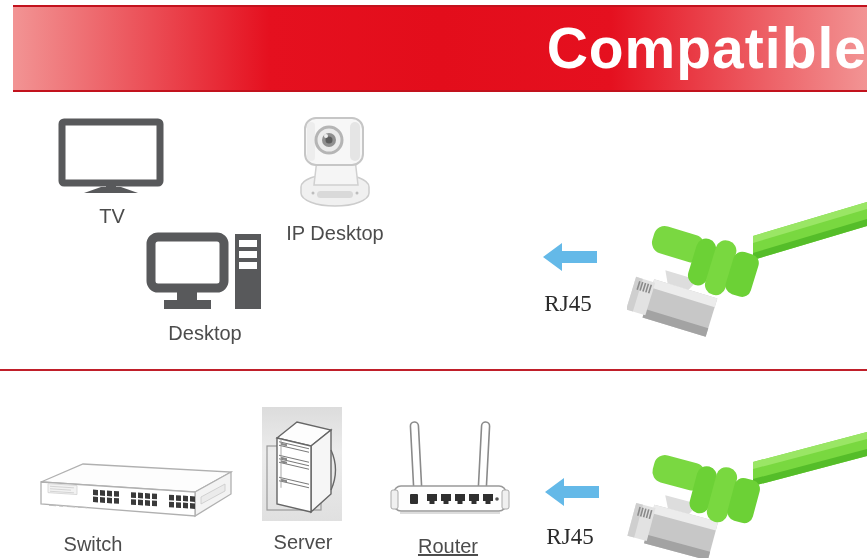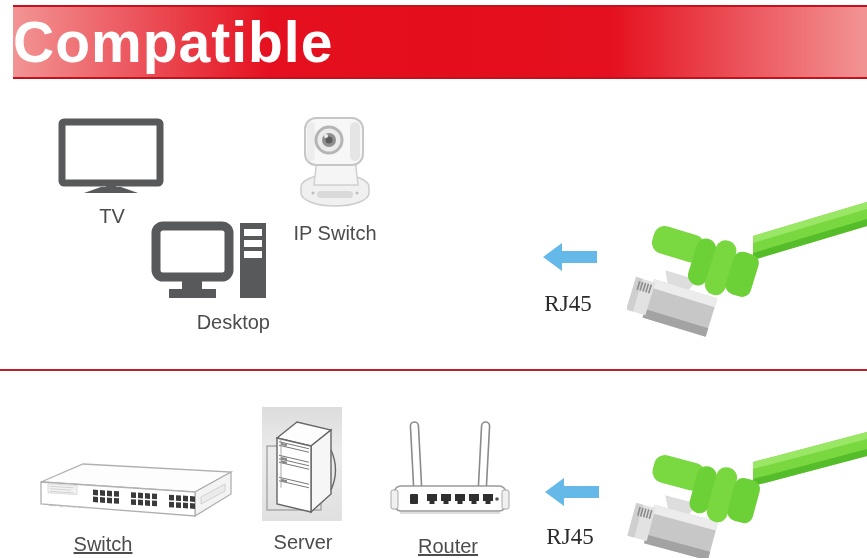--- a/index.html
+++ b/index.html
@@ -3,24 +3,24 @@
 <meta charset="utf-8">
 <style>
   * { margin:0; padding:0; box-sizing:border-box; }
   html,body { background:#ffffff; }
   #stage {
     position:relative; width:867px; height:558px; background:#ffffff;
     overflow:hidden; font-family:"Liberation Sans", sans-serif;
   }
   
   .banner {
-    position:absolute; top:5px; left:13px; right:0; height:74px;
+    position:absolute; top:5px; left:13px; right:0; height:87px;
     background:linear-gradient(to right,#f29494 0%, #e5101f 30%, #e30d1b 50%, #e5101f 70%, #f29494 100%);
     border-top:2px solid #c2121d; border-bottom:2px solid #c2121d;
-    display:flex; align-items:center; justify-content:flex-start;
+    display:flex; align-items:center; justify-content:flex-end;
   }
   .banner h1 {
     color:#ffffff; font-size:57px; font-weight:bold; letter-spacing:1px;
     line-height:1;
   }
   
   .device {
     position:absolute; display:flex; flex-direction:column; align-items:center;
   }
   .device .lbl, .floating-lbl {
@@ -68,24 +68,24 @@
         <path d="M28 46 q0 -6 8 -7 h22 q8 1 8 7 l3 26 h-44 z" fill="#f5f5f5" stroke="#d0d0d0" stroke-width="1.5"></path>
         <rect x="16" y="5" width="58" height="47" rx="11" fill="#f7f7f7" stroke="#c6c6c6" stroke-width="2"></rect>
         <rect x="61" y="9" width="10" height="39" rx="5" fill="#e5e5e5"></rect>
         <rect x="18" y="9" width="8" height="39" rx="4" fill="#ededed"></rect>
         <circle cx="40" cy="27" r="13" fill="#ebebeb" stroke="#b5b5b5" stroke-width="3"></circle>
         <circle cx="40" cy="27" r="7" fill="#8f8f8f"></circle>
         <circle cx="40" cy="27" r="3.5" fill="#5c5c5c"></circle>
         <circle cx="37" cy="23" r="2" fill="#ffffff" opacity="0.85"></circle>
       </svg>
     </span>
-    <div class="lbl">IP Switch</div>
-  </div>
-
-  <div class="device" style="left:140px; top:220px; width:130px;align-items:flex-end;">
+    <div class="lbl">IP Desktop</div>
+  </div>
+
+  <div class="device" style="left:140px; top:231px; width:130px;">
     <span>
       <svg width="120" height="82" viewBox="0 0 120 82">
         <rect x="6" y="6" width="73" height="51" rx="7" fill="#ffffff" stroke="#58595b" stroke-width="9"></rect>
         <rect x="32" y="57" width="20" height="12" fill="#58595b"></rect>
         <rect x="19" y="69" width="47" height="9" fill="#58595b"></rect>
         <rect x="90" y="3" width="26" height="75" fill="#58595b"></rect>
         <rect x="94" y="9" width="18" height="7" fill="#ffffff"></rect>
         <rect x="94" y="20" width="18" height="7" fill="#ffffff"></rect>
         <rect x="94" y="31" width="18" height="7" fill="#ffffff"></rect>
       </svg>
@@ -171,21 +171,21 @@
           <g stroke="#bdbdbd" stroke-width="1.2">
             <line x1="18" y1="52" x2="25" y2="52"></line>
               <line x1="28" y1="52" x2="32" y2="52"></line>
             <line x1="36" y1="52" x2="44" y2="52"></line>
               <line x1="47" y1="52" x2="56" y2="52"></line>
           </g>
         </g>
       </svg>
     </span>
   </div>
-  <div class="floating-lbl" style="left:48px; top:533px; width:110px;text-decoration:underline;">Switch</div>
+  <div class="floating-lbl" style="left:38px; top:533px; width:110px;">Switch</div>
 
   <div class="server-bg"></div>
   <div class="device" style="left:264px; top:412px; width:78px;">
     <span>
       <svg width="76" height="106" viewBox="0 0 76 106">
         <rect x="2" y="34" width="54" height="64" fill="none" stroke="#9a9a9a" stroke-width="1.2"></rect>
         <polygon points="12,26 32,10 66,18 46,34" fill="#fdfdfd" stroke="#666666" stroke-width="1.4"></polygon>
         <polygon points="46,34 66,18 66,82 46,100" fill="#f6f6f6" stroke="#666666" stroke-width="1.4"></polygon>
         <polygon points="12,26 46,34 46,100 12,92" fill="#ffffff" stroke="#666666" stroke-width="1.4"></polygon>
         <path d="M66 38 q9 20 0 40" fill="none" stroke="#666666" stroke-width="1.4"></path>

